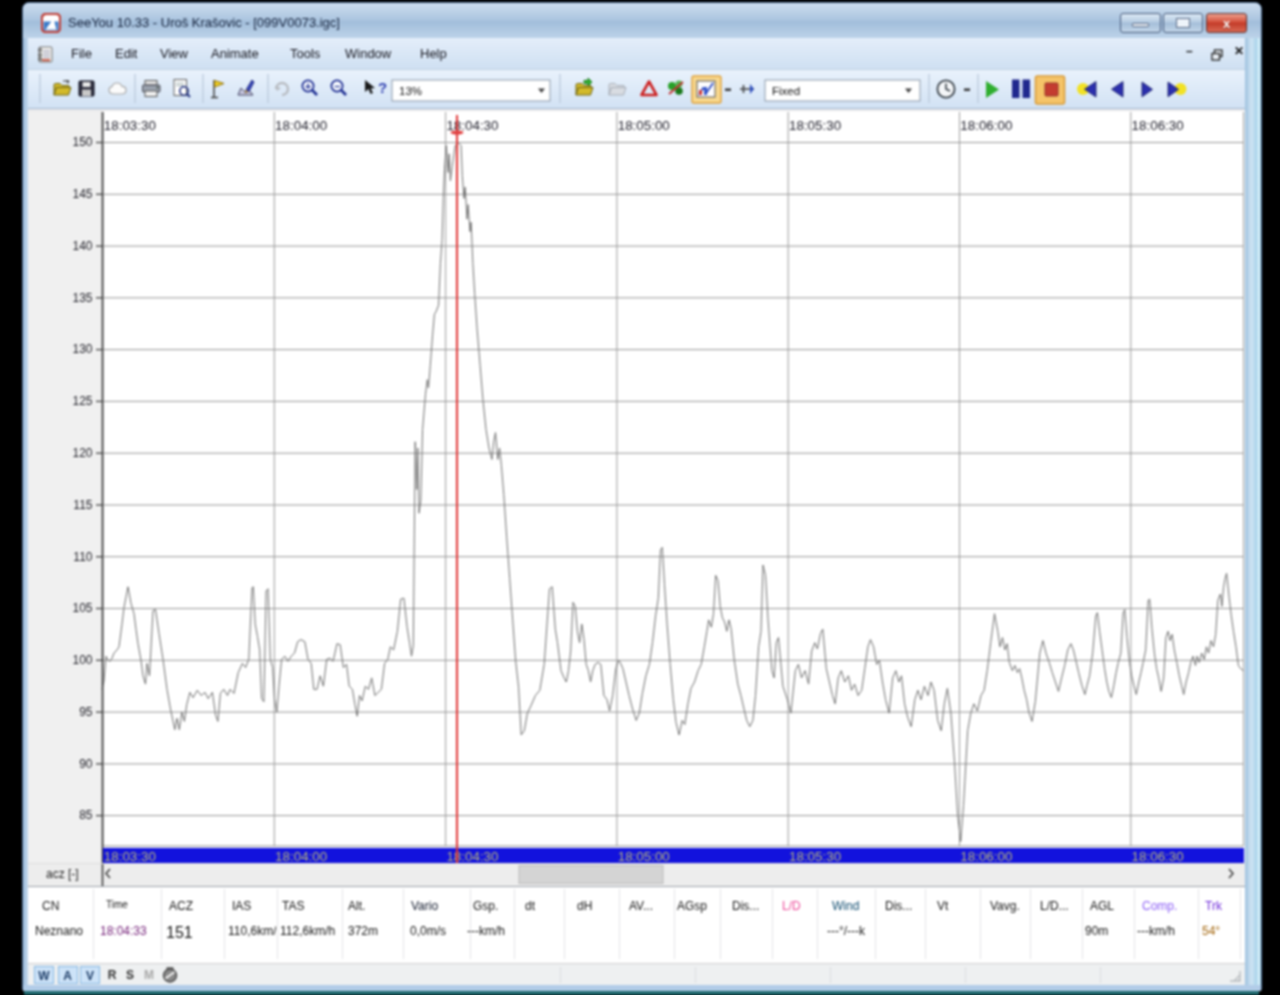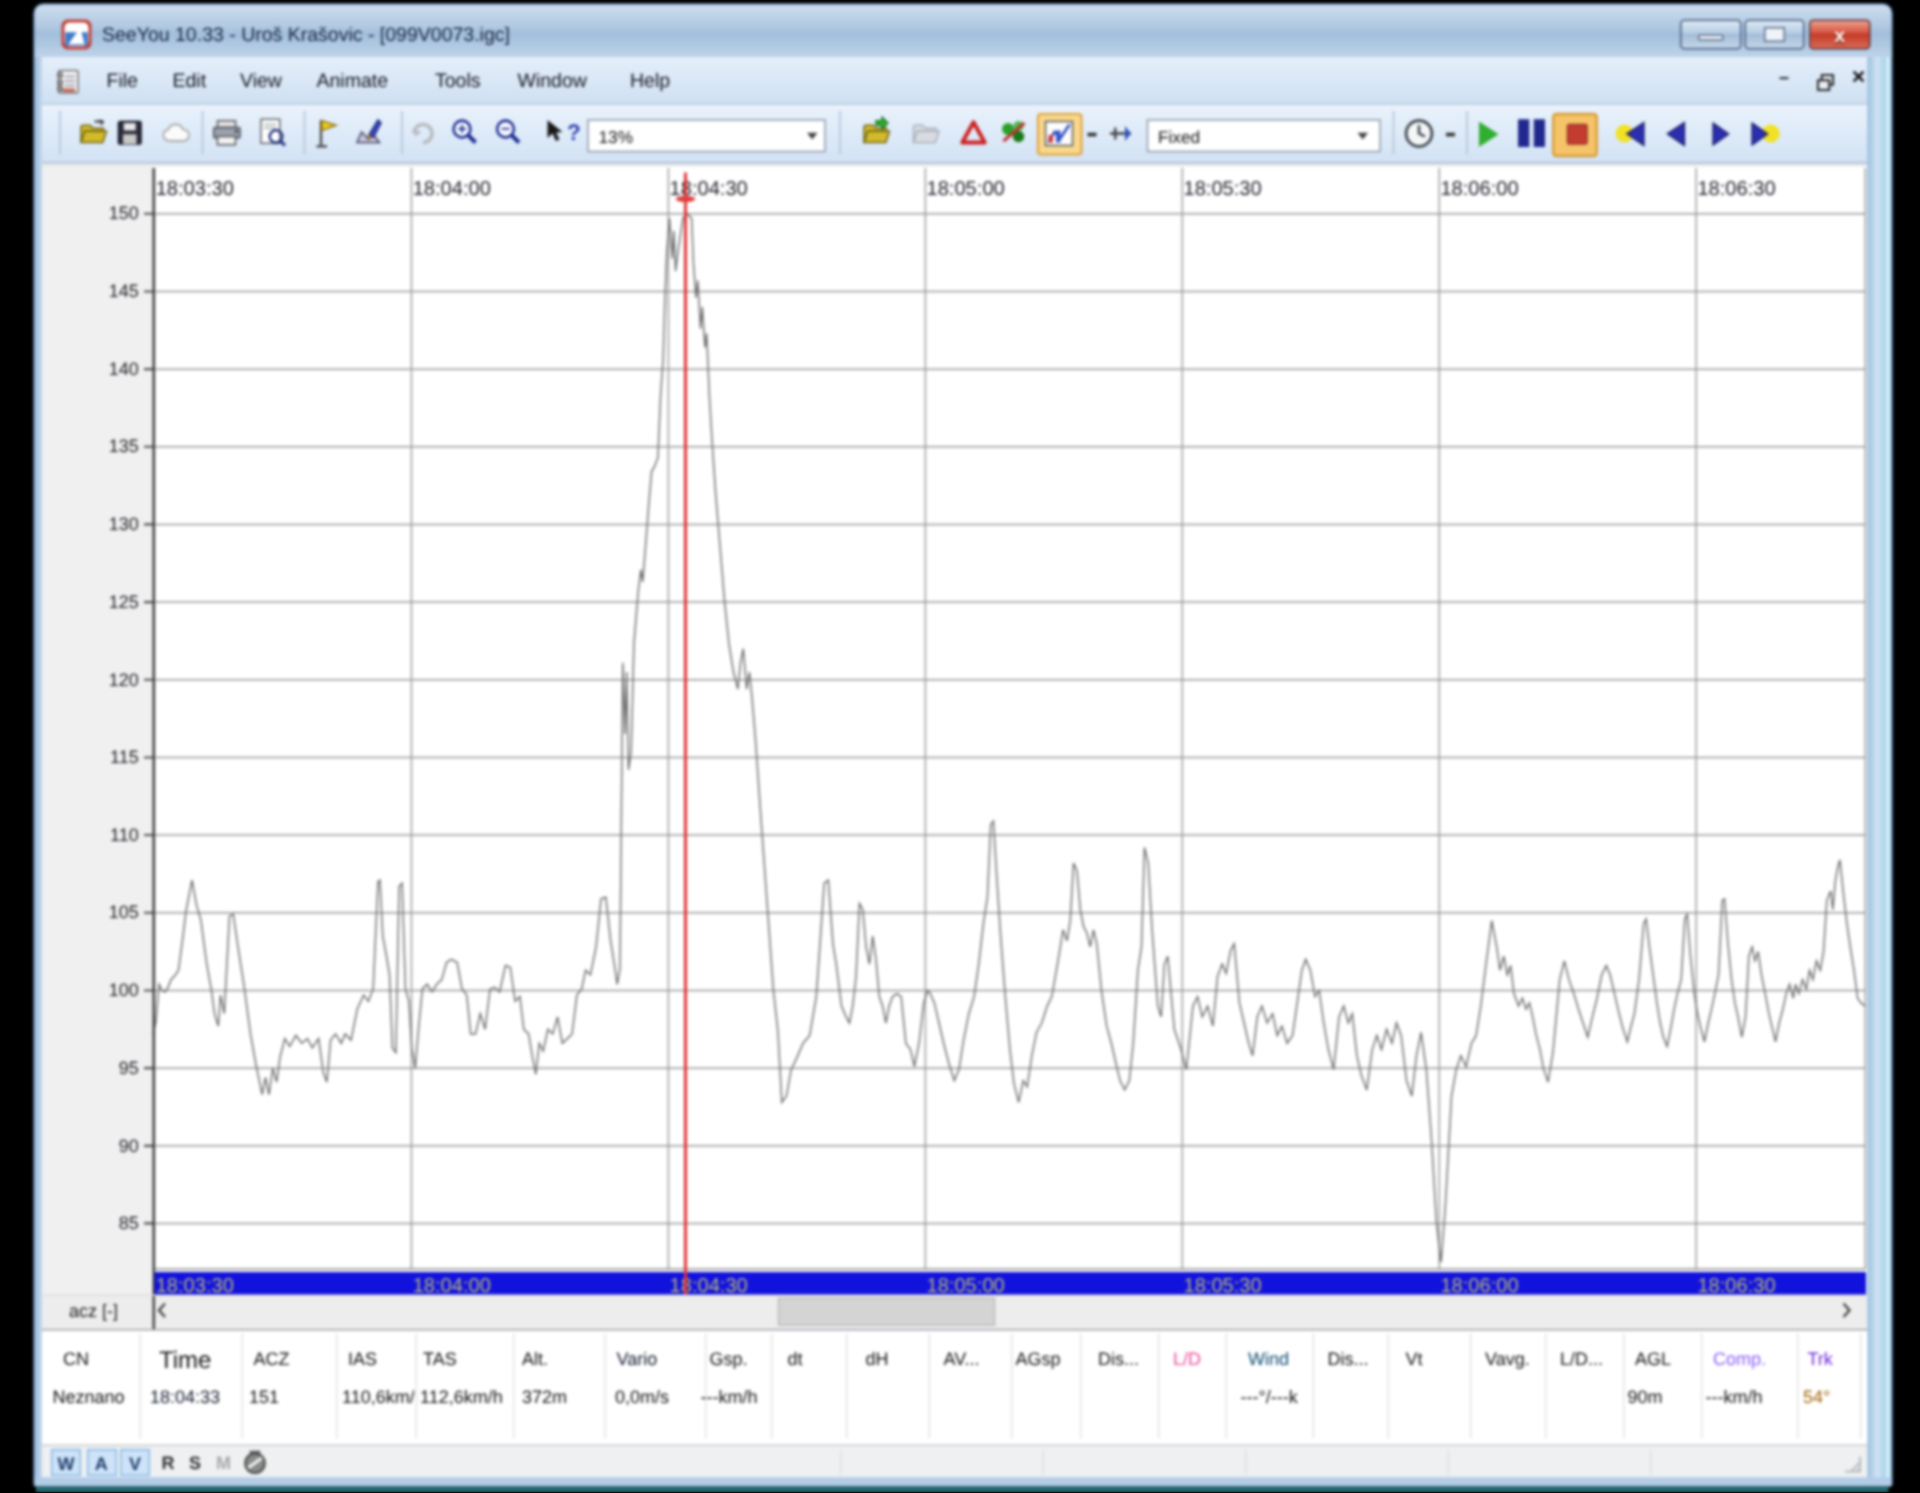--- a/index.html
+++ b/index.html
@@ -282,24 +282,24 @@
         <div style="position:absolute;left:847px;top:2px;width:1px;height:70px;background:#e3e3e6"></div>
         <div style="position:absolute;left:897px;top:2px;width:1px;height:70px;background:#e3e3e6"></div>
         <div style="position:absolute;left:952px;top:2px;width:1px;height:70px;background:#e3e3e6"></div>
         <div style="position:absolute;left:1002px;top:2px;width:1px;height:70px;background:#e3e3e6"></div>
         <div style="position:absolute;left:1054px;top:2px;width:1px;height:70px;background:#e3e3e6"></div>
         <div style="position:absolute;left:1106px;top:2px;width:1px;height:70px;background:#e3e3e6"></div>
         <div style="position:absolute;left:1170px;top:2px;width:1px;height:70px;background:#e3e3e6"></div>
         <div style="position:absolute;left:1212px;top:2px;width:1px;height:70px;background:#e3e3e6"></div>
         <div style="position:absolute;left:14px;top:12px;font-size:12px;color:#141414;white-space:nowrap">CN</div>
         <div style="position:absolute;left:7px;top:37px;width:57px;font-size:12px;color:#141414;white-space:nowrap;overflow:hidden">Neznano</div>
-        <div style="position:absolute;left:78px;top:12px;font-size:16px;color:#141414;white-space:nowrap">Time</div>
-        <div style="position:absolute;left:72px;top:37px;width:60px;font-size:12px;color:#0f172a;white-space:nowrap;overflow:hidden">18:04:33</div>
+        <div style="position:absolute;left:78px;top:12px;font-size:10px;color:#141414;white-space:nowrap">Time</div>
+        <div style="position:absolute;left:72px;top:37px;width:60px;font-size:12px;color:#701a75;white-space:nowrap;overflow:hidden">18:04:33</div>
         <div style="position:absolute;left:141px;top:12px;font-size:12px;color:#141414;white-space:nowrap">ACZ</div>
-        <div style="position:absolute;left:138px;top:37px;width:57px;font-size:12px;color:#141414;white-space:nowrap;overflow:hidden">151</div>
+        <div style="position:absolute;left:138px;top:37px;width:57px;font-size:16px;color:#141414;white-space:nowrap;overflow:hidden">151</div>
         <div style="position:absolute;left:204px;top:12px;font-size:12px;color:#141414;white-space:nowrap">IAS</div>
         <div style="position:absolute;left:200px;top:37px;width:48px;font-size:12px;color:#141414;white-space:nowrap;overflow:hidden">110,6km/h</div>
         <div style="position:absolute;left:254px;top:12px;font-size:12px;color:#141414;white-space:nowrap">TAS</div>
         <div style="position:absolute;left:252px;top:37px;width:61px;font-size:12px;color:#141414;white-space:nowrap;overflow:hidden">112,6km/h</div>
         <div style="position:absolute;left:320px;top:12px;font-size:12px;color:#141414;white-space:nowrap">Alt.</div>
         <div style="position:absolute;left:320px;top:37px;width:54px;font-size:12px;color:#141414;white-space:nowrap;overflow:hidden">372m</div>
         <div style="position:absolute;left:383px;top:12px;font-size:12px;color:#0f172a;white-space:nowrap">Vario</div>
         <div style="position:absolute;left:382px;top:37px;width:59px;font-size:12px;color:#141414;white-space:nowrap;overflow:hidden">0,0m/s</div>
         <div style="position:absolute;left:445px;top:12px;font-size:12px;color:#141414;white-space:nowrap">Gsp.</div>
         <div style="position:absolute;left:439px;top:37px;width:46px;font-size:12px;color:#141414;white-space:nowrap;overflow:hidden">---km/h</div>

